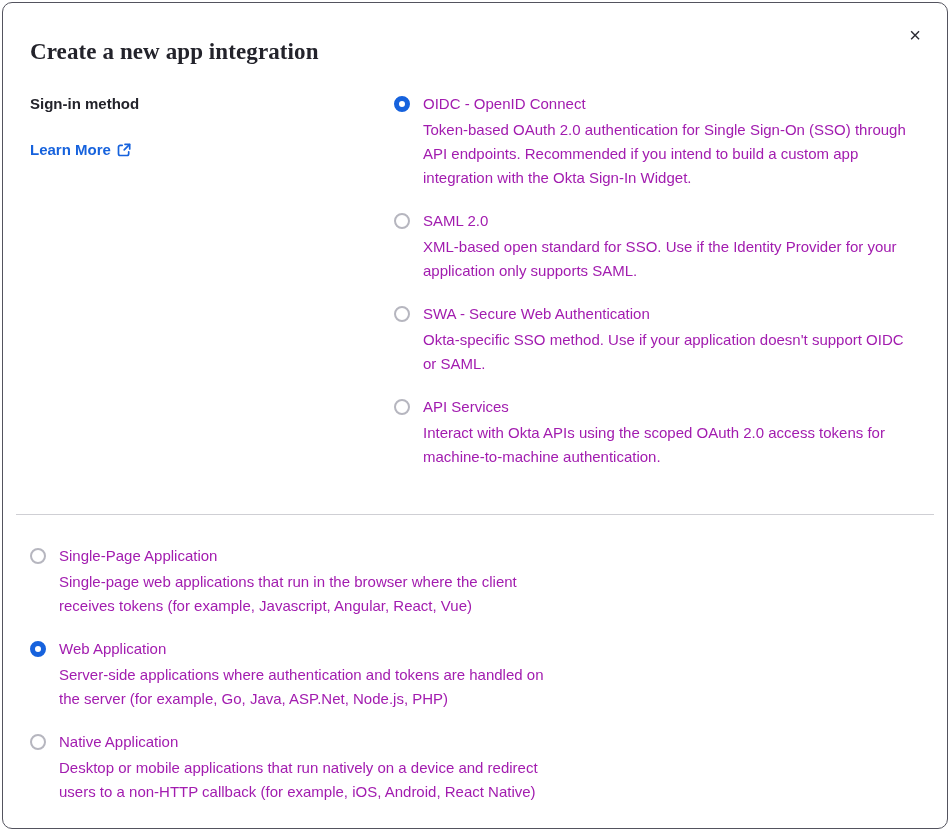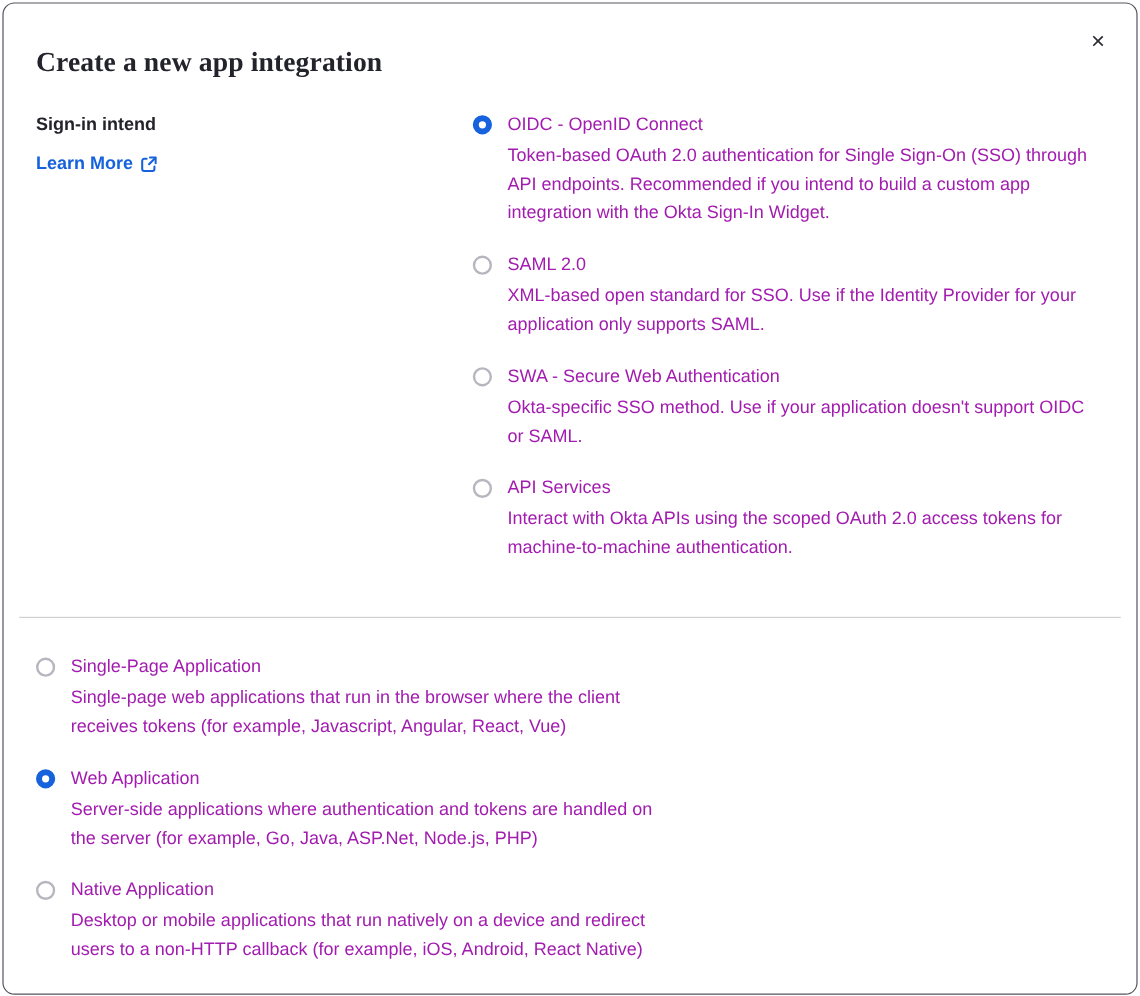--- a/index.html
+++ b/index.html
@@ -56,21 +56,21 @@
   .left-para {
     margin-top: 18px;
     font-size: 15px;
     line-height: 24px;
     color: #6e6e78;
   }
   .learn-more {
     display: inline-flex;
     align-items: center;
     gap: 6px;
-    margin-top: 13px;
+    margin-top: 26px;
     font-size: 15px;
     font-weight: bold;
     color: #1662dd;
     text-decoration: none;
     cursor: pointer;
   }
   .radio-option {
     display: flex;
     align-items: flex-start;
     margin-bottom: 20px;
@@ -113,21 +113,21 @@
 </head>
 <body>
 
 <div class="dialog">
   <button class="close-btn">×</button>
 
   <h1 class="dialog-title">Create a new app integration</h1>
 
   <div class="section">
     <div class="section-left">
-      <div class="section-heading">Sign-in intend</div>
+      <div class="section-heading">Sign-in method</div>
       <a class="learn-more">
         <span>Learn More</span>
         <span style="display:inline-flex;">
           <svg width="14" height="14" viewBox="0 0 14 14">
             <path d="M5.2 2.3 H3.2 A1.7 1.7 0 0 0 1.5 4 V10.8 A1.7 1.7 0 0 0 3.2 12.5 H10 A1.7 1.7 0 0 0 11.7 10.8 V8.8" fill="none" stroke="#1662dd" stroke-width="1.7" stroke-linecap="round"></path>
             <path d="M8 1.3 H12.7 V6" fill="none" stroke="#1662dd" stroke-width="1.7" stroke-linecap="round" stroke-linejoin="round"></path>
             <path d="M12.4 1.6 L7.2 6.8" fill="none" stroke="#1662dd" stroke-width="1.7" stroke-linecap="round"></path>
           </svg>
         </span>
       </a>

